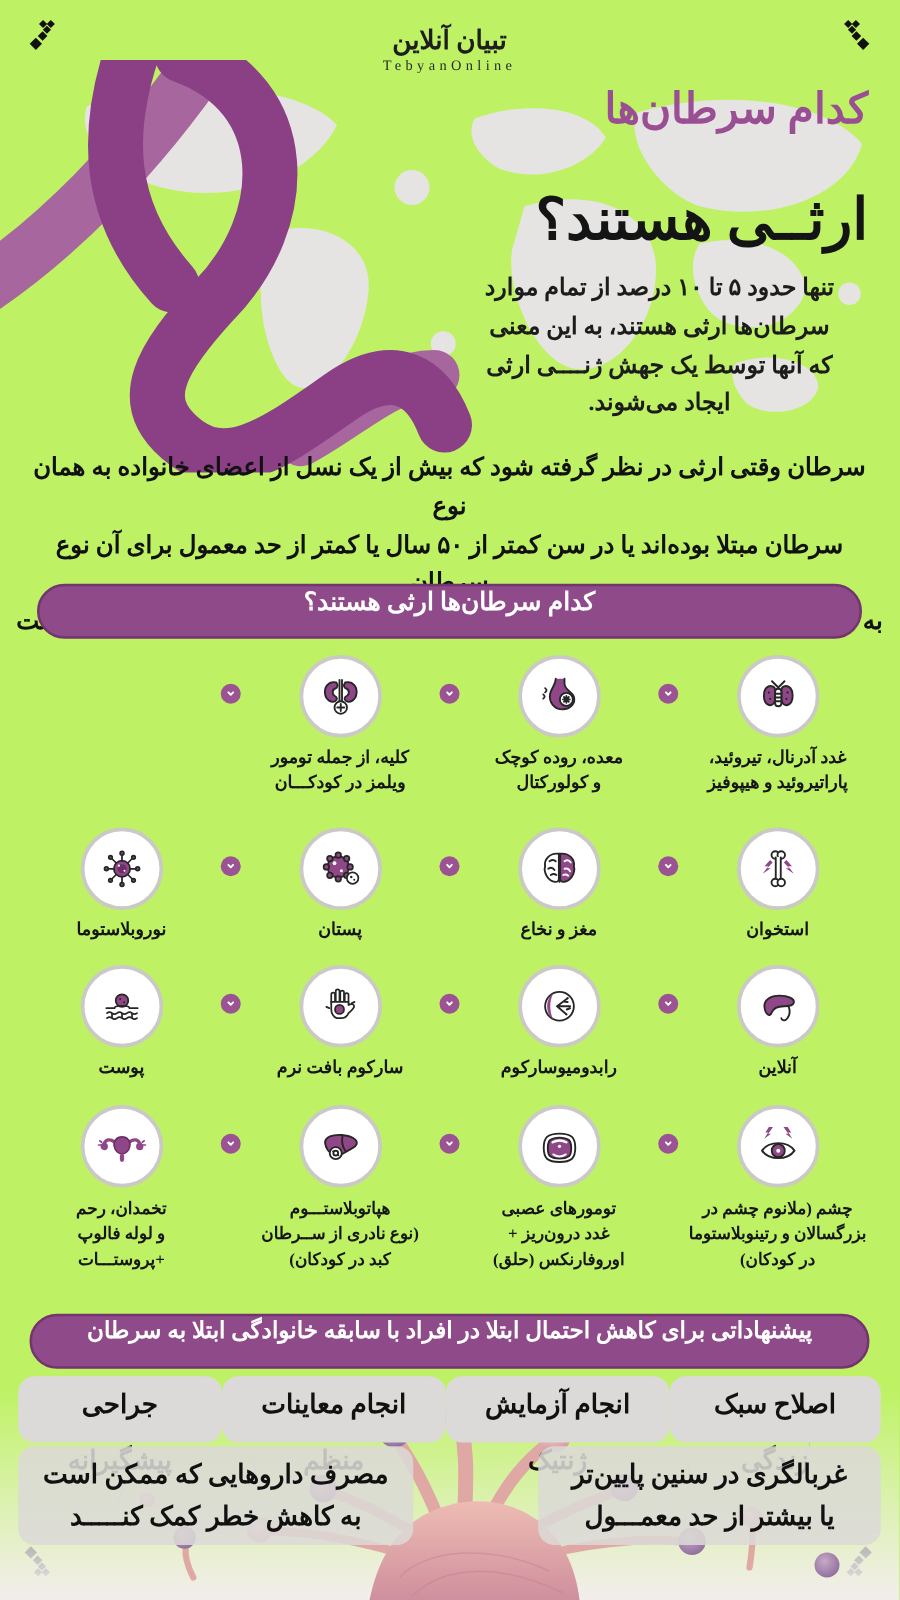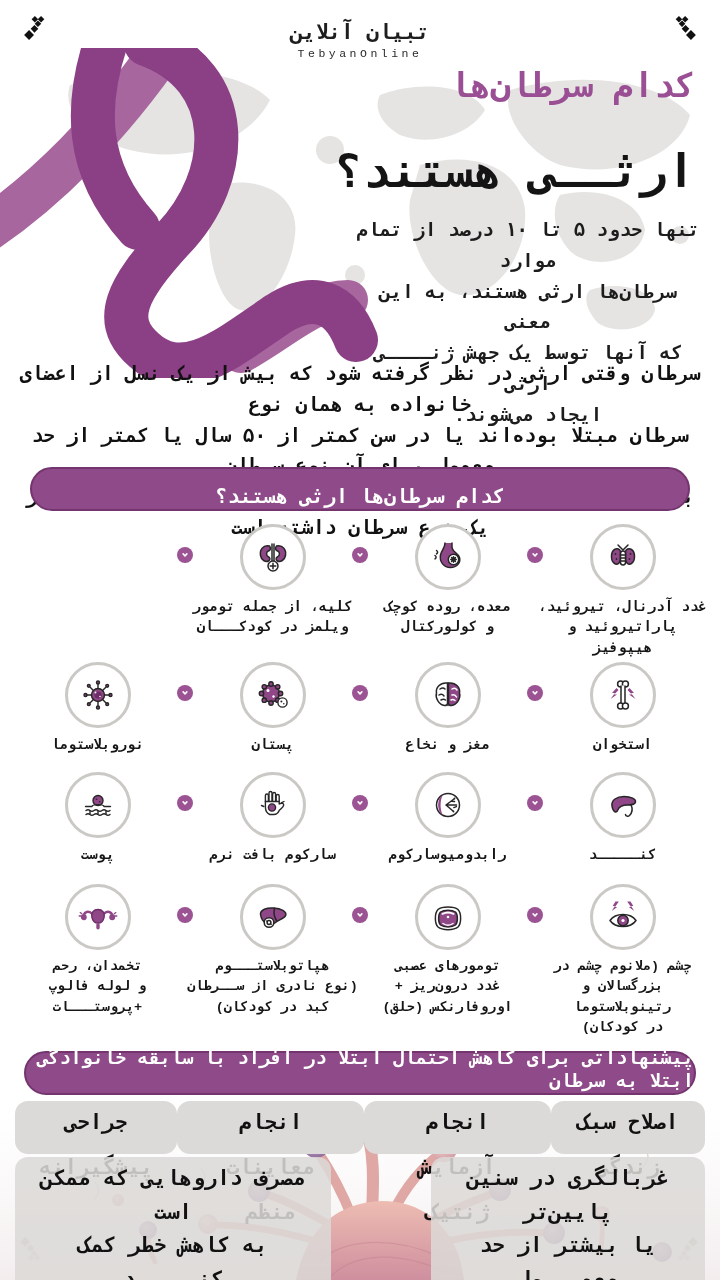--- a/index.html
+++ b/index.html
@@ -1,32 +1,32 @@
 <!DOCTYPE html>
 <html lang="fa" dir="rtl"><head>
 <meta charset="utf-8">
 <style>
   html,body{margin:0;padding:0;background:#d8d8d8;}
   .page{position:relative;width:720px;height:1280px;margin:0 auto;overflow:hidden;
-        background:#ffffff;font-family:Liberation Mono, monospace;direction:rtl;
+        background:#bef264;font-family:Liberation Serif, serif;direction:rtl;
         --accent:#8e4a89;--title-purple:#9a4f94;--chip:#dcdad8;--chev:#9c5394;--ink:#1a1a1a;}
   .abs{position:absolute;}
   
   .logo{top:20px;left:0;right:0;text-align:center;color:#1e1e1e;}
   .logo-fa{font-size:21px;font-weight:800;letter-spacing:0;}
   .logo-en{font-size:11.5px;letter-spacing:3.5px;direction:ltr;margin-top:2px;color:#2a2a2a;}
   .title1{top:68px;right:25px;font-size:34px;font-weight:900;color:var(--title-purple);line-height:1.2;}
   .title2{top:132px;right:25px;font-size:46px;font-weight:900;color:#141414;line-height:1.2;margin-top:16px;}
   .intro{top:216px;right:18px;width:348px;text-align:center;font-size:19px;font-weight:700;
          line-height:1.62;color:#1c1c1c;white-space:pre-line;}
   .definition{top:360px;left:12px;right:12px;text-align:center;font-size:19.5px;font-weight:800;
          line-height:1.58;color:#111;white-space:pre-line;}
   
   .pill{height:40px;border-radius:22px;background:var(--accent);border:2px solid #74356f;
-        display:flex;align-items:flex-end;justify-content:center;color:#fff;font-weight:800;}
+        display:flex;align-items:flex-start;justify-content:center;color:#fff;font-weight:800;}
   .pill1{top:467px;left:30px;right:30px;font-size:20px;}
   .pill2{top:1051px;left:24px;right:24px;font-size:18.5px;}
   
   .grid{top:524px;left:10px;width:700px;}
   .grow{display:flex;}
   .grow.r1{height:138px}.grow.r2{height:110px}.grow.r3{height:112px}.grow.r4{height:178px}
   .cell{width:175px;display:flex;flex-direction:column;align-items:center;text-align:center;}
   .bubble{width:60px;height:60px;border-radius:50%;background:#fff;border:3px solid #cbc9c6;
           display:flex;align-items:center;justify-content:center;flex:0 0 auto;}
   .bubble svg{width:40px;height:40px;}
@@ -275,21 +275,21 @@
     <div class="grow r3">
       <div class="cell">
         <div class="bubble">
             <svg viewBox="0 0 40 40">
               <g fill="none" stroke="#262626" stroke-width="1.5" stroke-linecap="round" stroke-linejoin="round">
                 <path fill="#8f4788" d="M9 21 C8 15 14 11.5 21 11.5 C28 11.5 33 14 32.5 17 C32 19.5 28 20 24.5 20 C19 20 16 21.5 14.5 25.5 C13.5 28.5 9.8 27 9 21 Z"></path>
                 <path d="M28 19.5 C29.5 23 29.5 27.5 26.5 30.5 C25 32 22.5 31 22.5 29.5"></path>
               </g>
             </svg>
           </div>
-        <div class="clabel">کنـــــد</div>
+        <div class="clabel">آنلاین</div>
       </div>
       <div class="cell">
         <div class="bubble">
             <svg viewBox="0 0 40 40">
               <g fill="none" stroke="#262626" stroke-width="1.5" stroke-linecap="round" stroke-linejoin="round">
                 <circle cx="20" cy="20" r="11.5" fill="#fff"></circle>
                 <path fill="#8f4788" stroke="none" d="M15 9.5 C8.5 14 8.5 26 15 30.5 C11.8 24 11.8 16 15 9.5 Z"></path>
                 <path d="M18 20 L26 14 M18 20 L28.5 20 M18 20 L25 26 M23.5 16.3 l3 .3 M25.8 22.6 l2.6 -1"></path>
                 <circle cx="26.5" cy="13.5" r=".9" fill="#262626" stroke="none"></circle>
                 <circle cx="25.5" cy="26.5" r=".9" fill="#262626" stroke="none"></circle>

